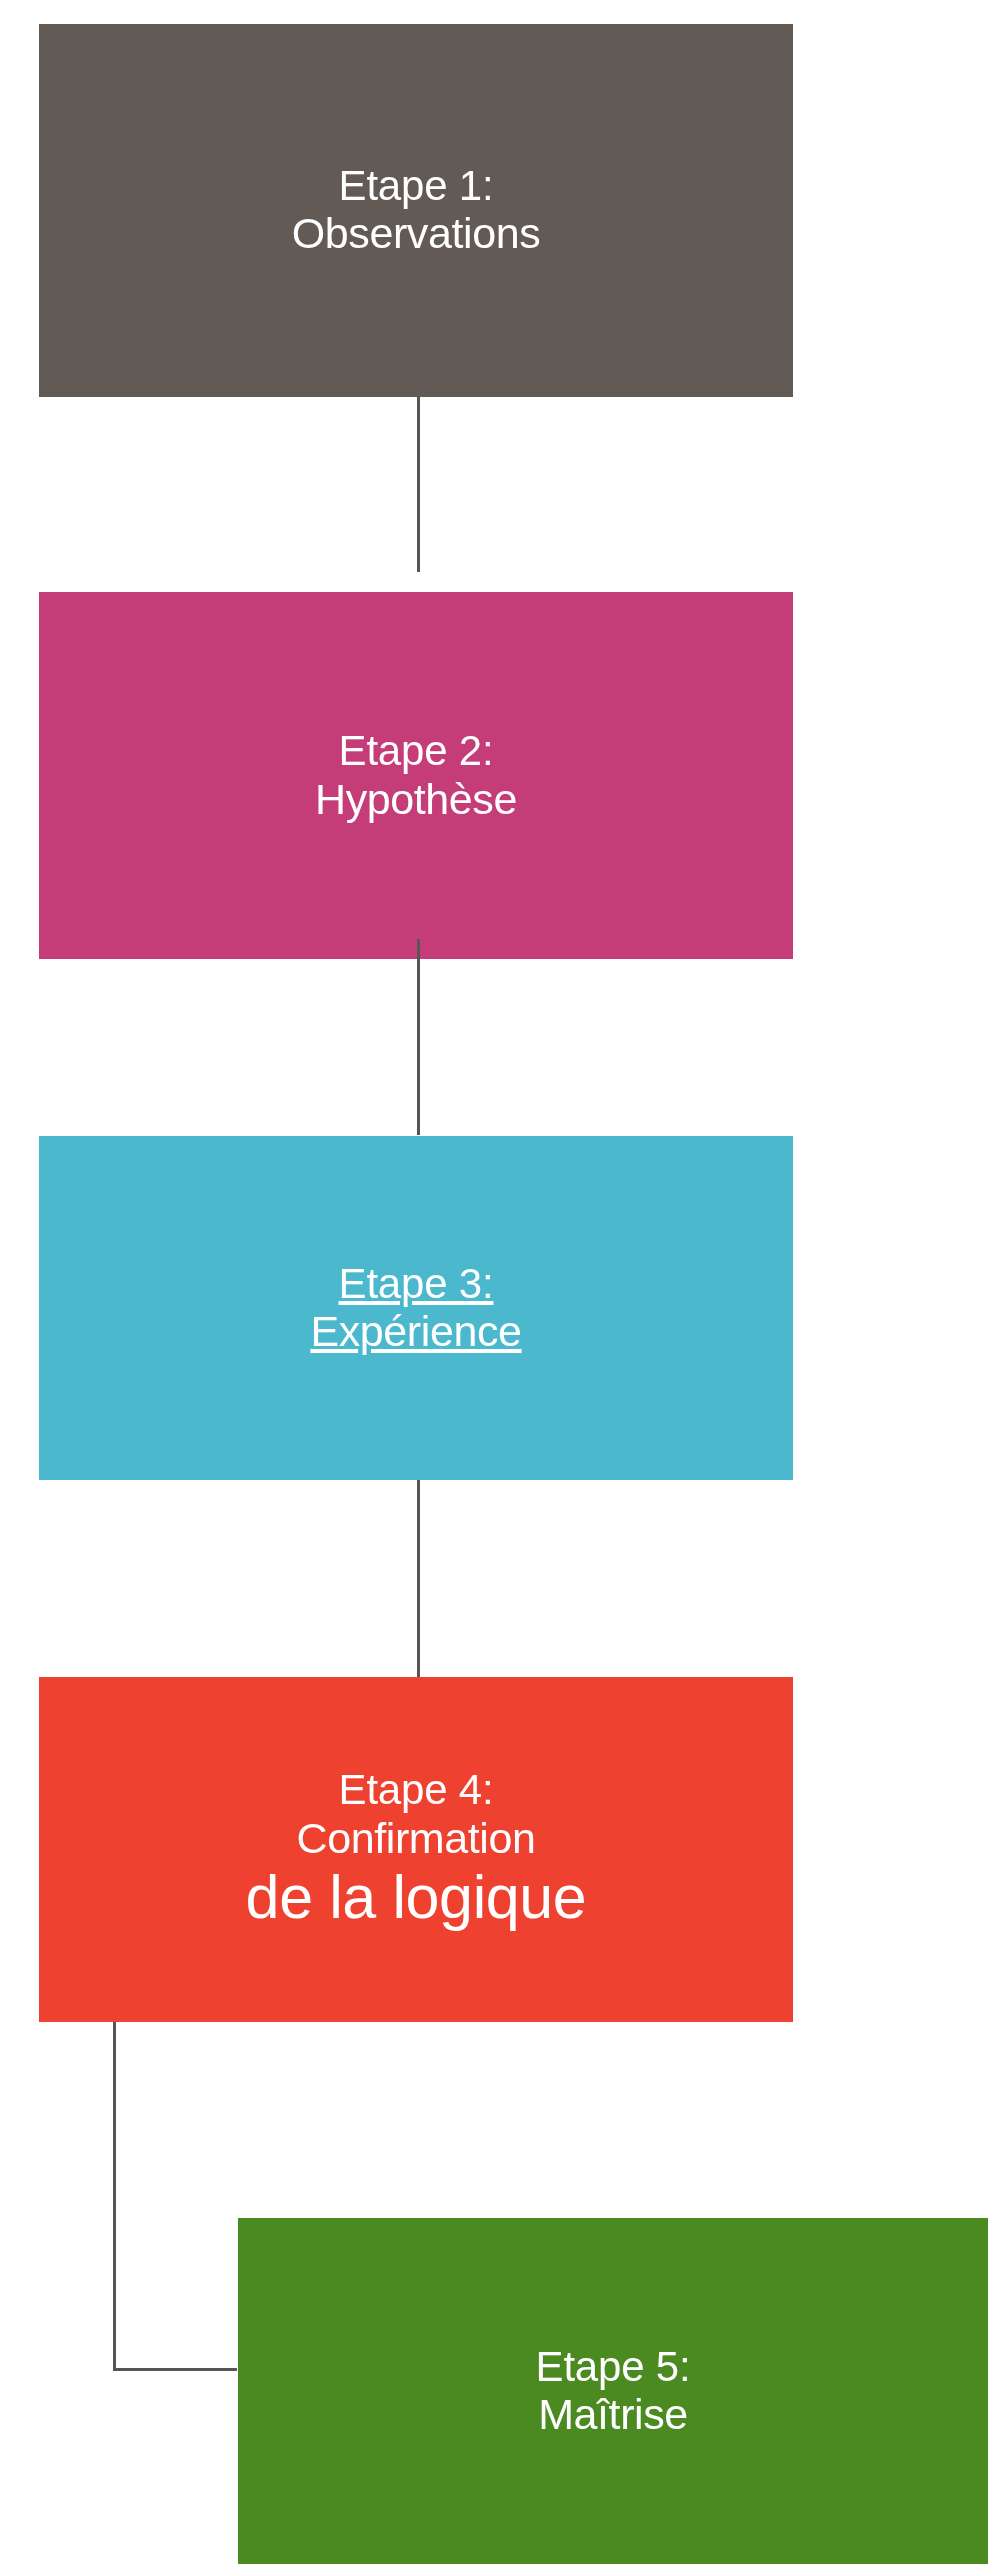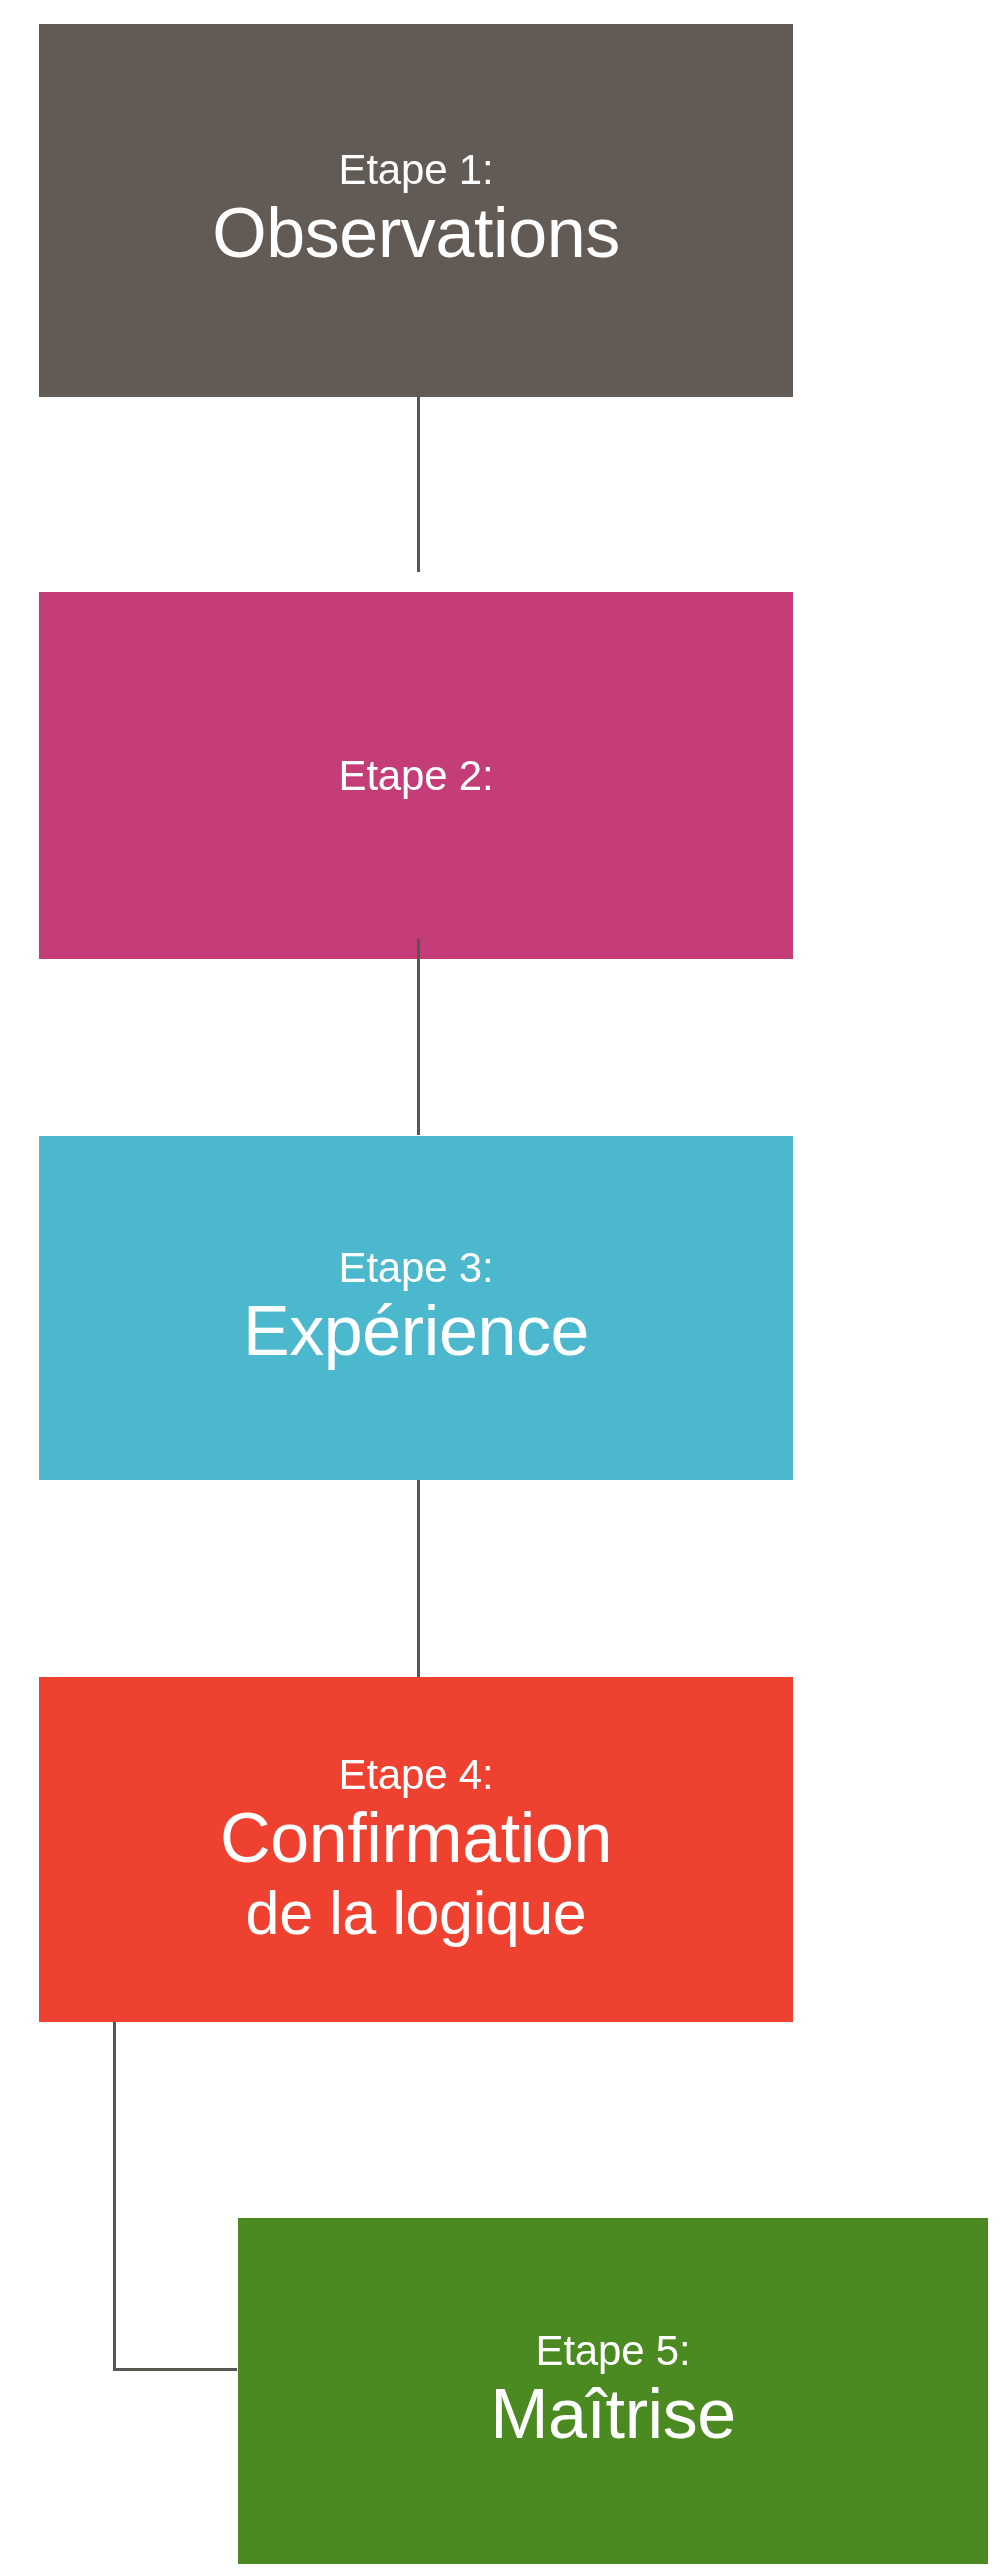--- a/index.html
+++ b/index.html
@@ -30,35 +30,35 @@
     -webkit-font-smoothing: antialiased;
   }
   .node .line-1 {
     display: block;
     font-size: 42px;
     font-weight: 400;
     letter-spacing: -0.2px;
   }
   .node .line-2 {
     display: block;
-    font-size: 70px;
+    font-size: 43px;
     font-weight: 400;
     letter-spacing: -0.4px;
   }
   .node .line-3 {
     display: block;
     font-size: 61px;
     font-weight: 400;
     letter-spacing: -0.4px;
   }
 
   
   #node-step-1 { left: 39px;  top: 23.5px;   width: 754px; height: 373px; }
   #node-step-2 { left: 39px;  top: 592px;  width: 754px; height: 367px; }
-  #node-step-3 { left: 39px;  top: 1136px; width: 754px; height: 344px; }
+  #node-step-3 { left: 39px;  top: 1136px; width: 754px; height: 344px; text-decoration: underline; }
   #node-step-4 { left: 39px;  top: 1677px; width: 754px; height: 345px; }
   #node-step-5 { left: 238px; top: 2218px; width: 750px; height: 346px; }
 
   
   .edge-line {
     position: absolute;
     background: #595651;
   }
   .edge-v { width: 2.5px; }
   .edge-h { height: 2.5px; }
@@ -77,20 +77,21 @@
 
   <div class="node" id="node-step-1" style="background: rgb(98, 90, 84); color: rgb(255, 255, 255);">
     <span class="line-1">Etape 1:</span>
     <span class="line-2">Observations</span>
   </div>
 
   <div class="edge-line edge-v" id="edge-1-2" style="background: rgb(89, 86, 81);"></div>
 
   <div class="node" id="node-step-2" style="background: rgb(196, 61, 120); color: rgb(255, 255, 255);">
     <span class="line-1">Etape 2:</span>
+    <span class="line-2">Hypothèse</span>
   </div>
 
   <div class="edge-line edge-v" id="edge-2-3" style="background: rgb(89, 86, 81);"></div>
 
   <div class="node" id="node-step-3" style="background: rgb(75, 184, 206); color: rgb(255, 255, 255);">
     <span class="line-1">Etape 3:</span>
     <span class="line-2">Expérience</span>
   </div>
 
   <div class="edge-line edge-v" id="edge-3-4" style="background: rgb(89, 86, 81);"></div>

